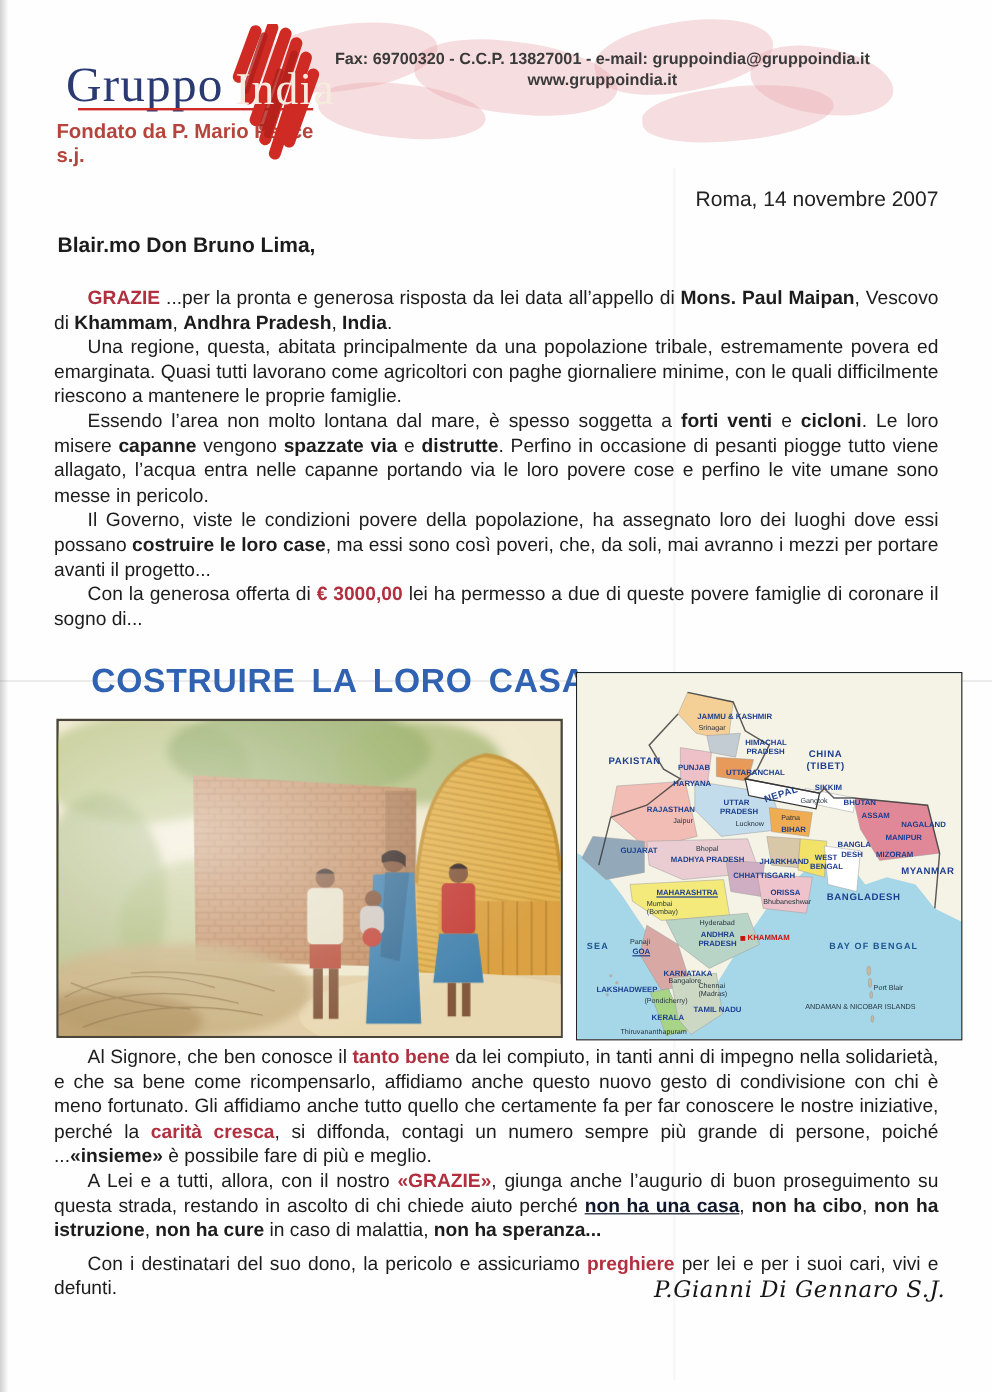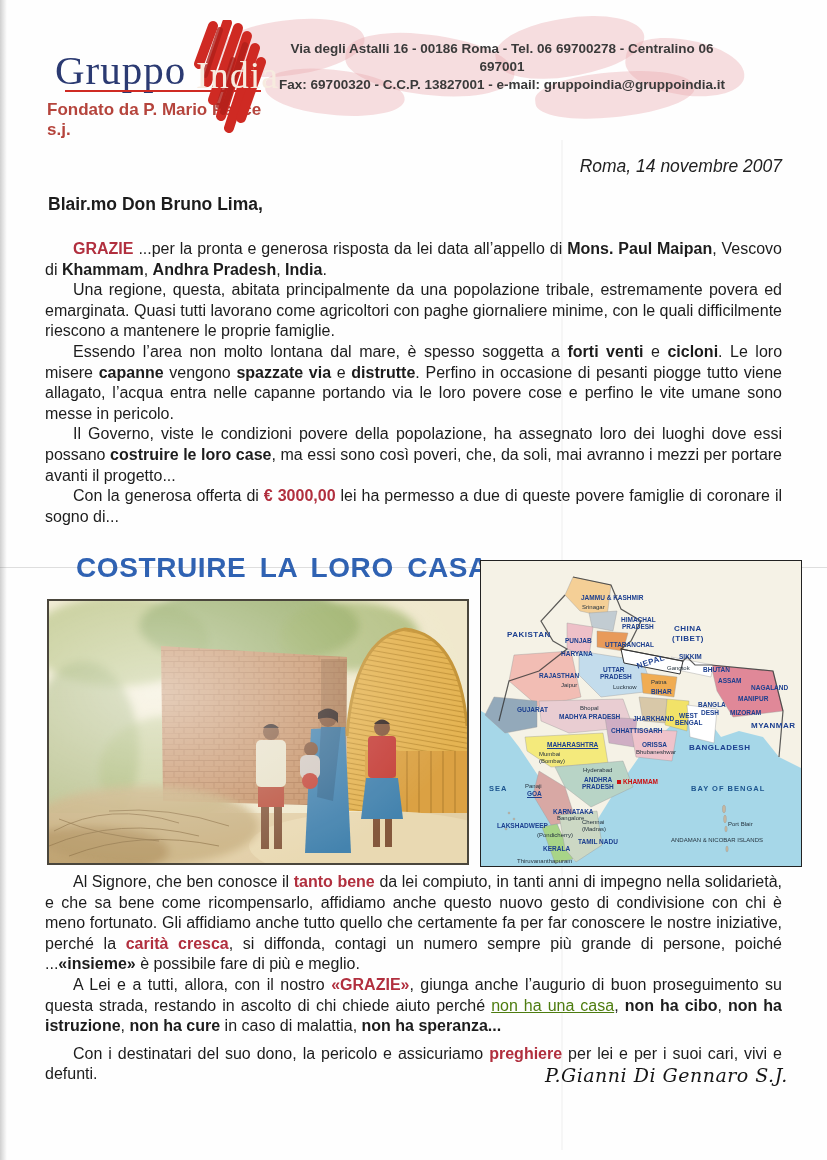--- a/index.html
+++ b/index.html
@@ -17,31 +17,31 @@
   .logo-gruppo{position:absolute;left:8px;top:26px;font-family:Liberation Serif, serif;
                font-size:41px;color:#2b3a72;letter-spacing:1px;}
   .logo-india{position:absolute;left:149px;top:33px;font-family:"Liberation Serif",serif;
               font-size:38px;color:#f7ebdf;letter-spacing:1px;z-index:2;}
   .logo-blob{position:absolute;left:128px;top:0px;width:100px;height:118px;z-index:1;}
   .logo-underline{position:absolute;left:18px;top:70px;width:196px;height:2px;background:#cf2a23;}
   .founded{position:absolute;left:0px;top:80px;font-size:17px;font-weight:bold;color:#b5443c;}
   .address{position:absolute;left:276px;top:40px;width:452px;text-align:center;
            font-size:13.5px;font-weight:bold;color:#3a3a3a;line-height:18px;}
 
-  .dateline{position:absolute;right:45px;top:156px;font-size:17.5px;font-style:italic;color:#222;}
+  .dateline{position:absolute;right:45px;top:156px;font-size:17.5px;color:#222;}
   .salutation{position:absolute;left:48px;top:194px;font-size:17.5px;font-weight:bold;}
 
   .bodytext{position:absolute;left:45px;width:737px;font-size:16px;line-height:20.6px;text-align:justify;}
   .body-top{top:239px;}
   .body-bottom{top:872px;}
   .bodytext p{margin:0;text-indent:28px;}
   .bodytext p.gap{margin-top:7px;}
   .s-b{font-weight:bold;}
   .s-r{font-weight:bold;color:#b12f3e;}
-  .s-ru{font-weight:normal;color:#4d7c0f;text-decoration:underline;}
+  .s-ru{font-weight:bold;color:#0f172a;text-decoration:underline;}
 
   .heading{position:absolute;left:76px;top:552px;font-size:28px;font-weight:bold;color:#2f62b3;
            letter-spacing:.6px;word-spacing:5px;}
 
   .photo{position:absolute;left:47px;top:599px;width:418px;height:262px;border:2px solid #4a463c;background:#f4eeda;}
   .map{position:absolute;left:480px;top:560px;width:320px;height:305px;border:1.5px solid #222;background:#fff;}
   .map svg{position:absolute;left:0;top:0;}
   .ml{position:absolute;white-space:nowrap;font-weight:bold;color:#1c3f8f;font-size:6.5px;
       transform-origin:left top;line-height:7px;}
   .ml-co{font-size:8px;letter-spacing:.5px;}
@@ -86,22 +86,22 @@
         <path d="M58,40 L44,86"></path>
       </g>
     </svg>
     <span class="logo-gruppo">Gruppo</span>
     <span class="logo-india">India</span>
     <div class="logo-underline"></div>
     <div class="founded">Fondato da P. Mario Pesce s.j.</div>
   </div>
 
   <div class="address">
-    <div>Via degli Astalli 16 - 00186 Roma - Tel. 06 69700278 - Centralino 06 697001</div>
     <div>Fax: 69700320 - C.C.P. 13827001 - e-mail: gruppoindia@gruppoindia.it</div>
+    <div>www.gruppoindia.it</div>
   </div>
 
   <div class="dateline">Roma, 14 novembre 2007</div>
   <div class="salutation">Blair.mo Don Bruno Lima,</div>
 
   <div class="bodytext body-top">
       <p><span class="s-r">GRAZIE</span><span> ...per la pronta e generosa risposta da lei data all’appello di </span><span class="s-b">Mons. Paul Maipan</span><span>, Vescovo di </span><span class="s-b">Khammam</span><span>, </span><span class="s-b">Andhra Pradesh</span><span>, </span><span class="s-b">India</span><span>.</span></p>
       <p><span>Una regione, questa, abitata principalmente da una popolazione tribale, estremamente povera ed emarginata. Quasi tutti lavorano come agricoltori con paghe giornaliere minime, con le quali difficilmente riescono a mantenere le proprie famiglie.</span></p>
       <p><span>Essendo l’area non molto lontana dal mare, è spesso soggetta a </span><span class="s-b">forti venti</span><span> e </span><span class="s-b">cicloni</span><span>. Le loro misere </span><span class="s-b">capanne</span><span> vengono </span><span class="s-b">spazzate via</span><span> e </span><span class="s-b">distrutte</span><span>. Perfino in occasione di pesanti piogge tutto viene allagato, l’acqua entra nelle capanne portando via le loro povere cose e perfino le vite umane sono messe in pericolo.</span></p>
       <p><span>Il Governo, viste le condizioni povere della popolazione, ha assegnato loro dei luoghi dove essi possano </span><span class="s-b">costruire le loro case</span><span>, ma essi sono così poveri, che, da soli, mai avranno i mezzi per portare avanti il progetto...</span></p>

